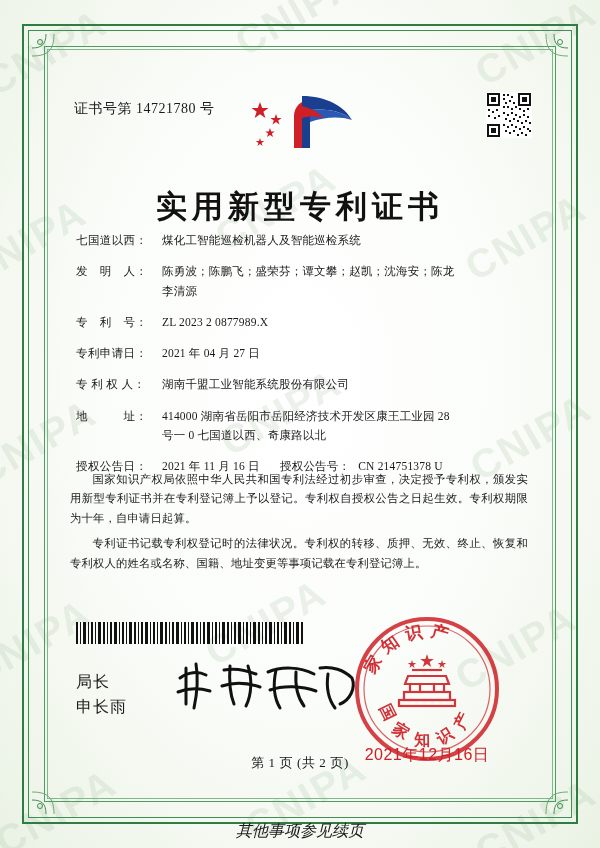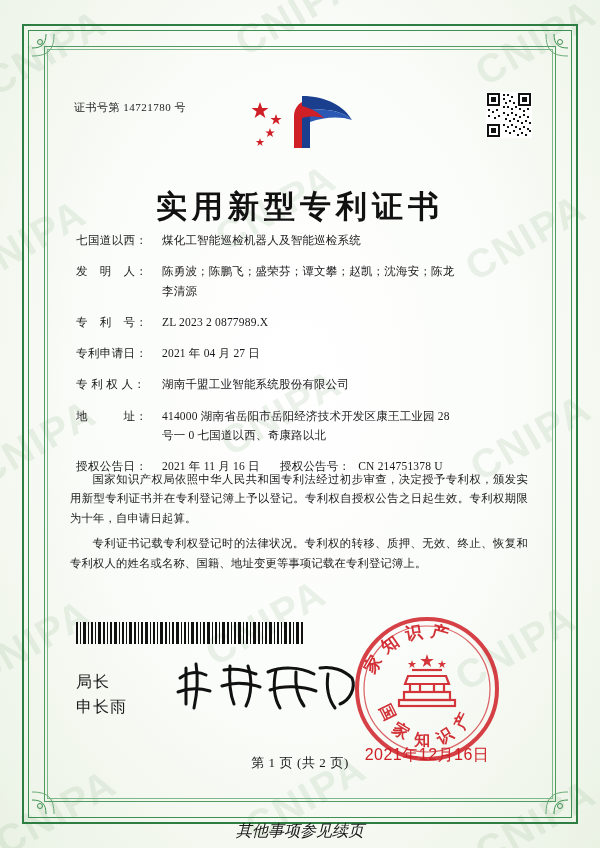--- a/index.html
+++ b/index.html
@@ -106,21 +106,21 @@
     top: 30px;
     width: 46px;
     height: 46px;
   }
   .qr svg { display: block; }
 
   .cert-no {
     position: absolute;
     left: 12px;
     top: 38px;
-    font-size: 11px;
+    font-size: 14px;
     letter-spacing: 0.5px;
   }
 
   .logo {
     position: absolute;
     left: 50%;
     transform: translateX(-50%);
     top: 30px;
     width: 120px;
     height: 62px;

